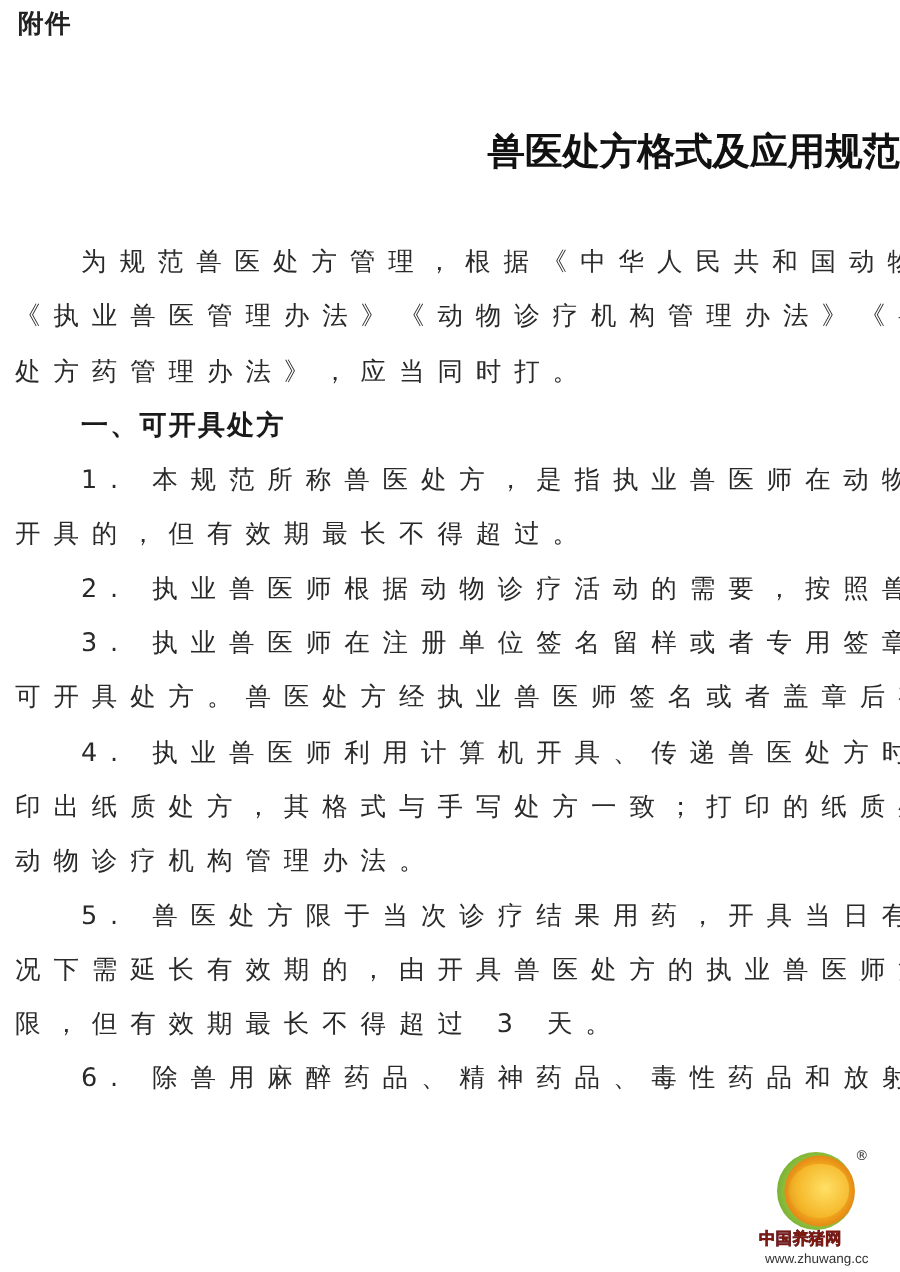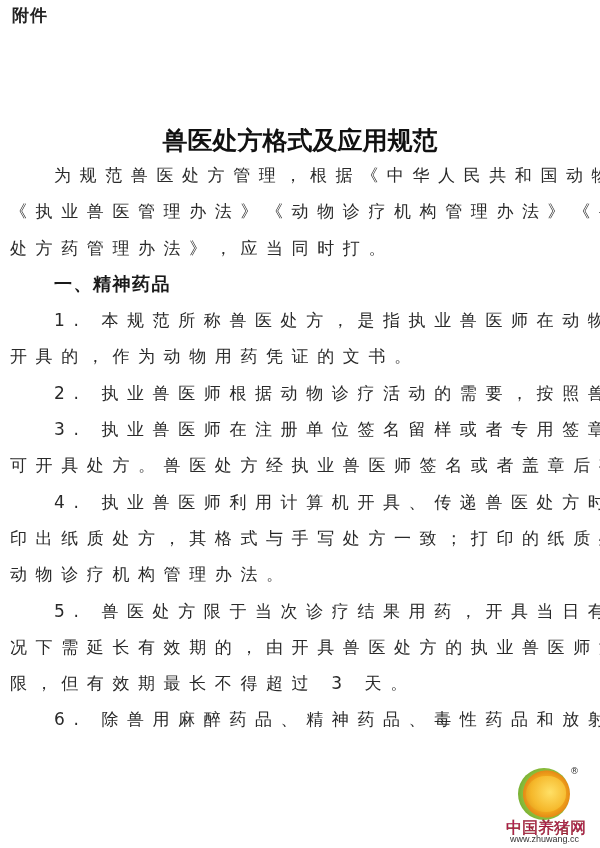--- a/index.html
+++ b/index.html
@@ -28,27 +28,26 @@
       font-weight: bold;
       font-size: 17px;
       letter-spacing: 1px;
       color: #222;
     }
     .doc-title {
       position: absolute;
       left: 0;
       width: 600px;
       top: 84px;
-      text-align: center;
+      text-align: right;
       font-family: "DejaVu Serif", serif;
       font-weight: bold;
       font-size: 25px;
       letter-spacing: 0px;
       color: #111;
-      margin-top: 40px;
     }
     .body-text {
       position: absolute;
       left: 10px;
       top: 157px;
       width: 582px;
       font-family: "DejaVu Sans", sans-serif;
       font-size: 17px;
       color: #2a2a2a;
     }
@@ -98,23 +97,23 @@
       top: 0px;
       font-family: "DejaVu Sans", sans-serif;
       font-size: 9px;
       color: #333;
     }
     .wm-name {
       position: absolute;
       left: 2px;
       top: 52px;
       font-family: "DejaVu Sans", sans-serif;
-      font-weight: normal;
-      font-size: 16px;
-      color: #be185d;
+      font-weight: bold;
+      font-size: 11px;
+      color: #1d4ed8;
       letter-spacing: 0px;
       -webkit-text-stroke: 0.4px #7a1a10;
     }
     .wm-url {
       position: absolute;
       left: 6px;
       top: 68px;
       font-family: "Liberation Sans", sans-serif;
       font-size: 9px;
       color: #333;
@@ -127,24 +126,24 @@
 
   <div class="attachment-label">附件</div>
 
   <div class="doc-title">兽医处方格式及应用规范</div>
 
   <div class="body-text">
     <div class="line indent">为规范兽医处方管理，根据《中华人民共和国动物防疫法》及</div>
     <div class="line">《执业兽医管理办法》《动物诊疗机构管理办法》《兽用处方药和非</div>
     <div class="line">处方药管理办法》，应当同时打。</div>
 
-    <div class="line heading">一、精神药品</div>
+    <div class="line heading">一、可开具处方</div>
 
     <div class="line indent">1. 本规范所称兽医处方，是指执业兽医师在动物诊疗活动中</div>
-    <div class="line">开具的，作为动物用药凭证的文书。</div>
+    <div class="line">开具的，但有效期最长不得超过。</div>
 
     <div class="line indent">2. 执业兽医师根据动物诊疗活动的需要，按照兽药使用规范，</div>
 
     <div class="line indent">3. 执业兽医师在注册单位签名留样或者专用签章备案后，方</div>
     <div class="line">可开具处方。兽医处方经执业兽医师签名或者盖章后有效。</div>
 
     <div class="line indent">4. 执业兽医师利用计算机开具、传递兽医处方时，应当同时打</div>
     <div class="line">印出纸质处方，其格式与手写处方一致；打印的纸质处方经执业兽</div>
     <div class="line">动物诊疗机构管理办法。</div>
 

